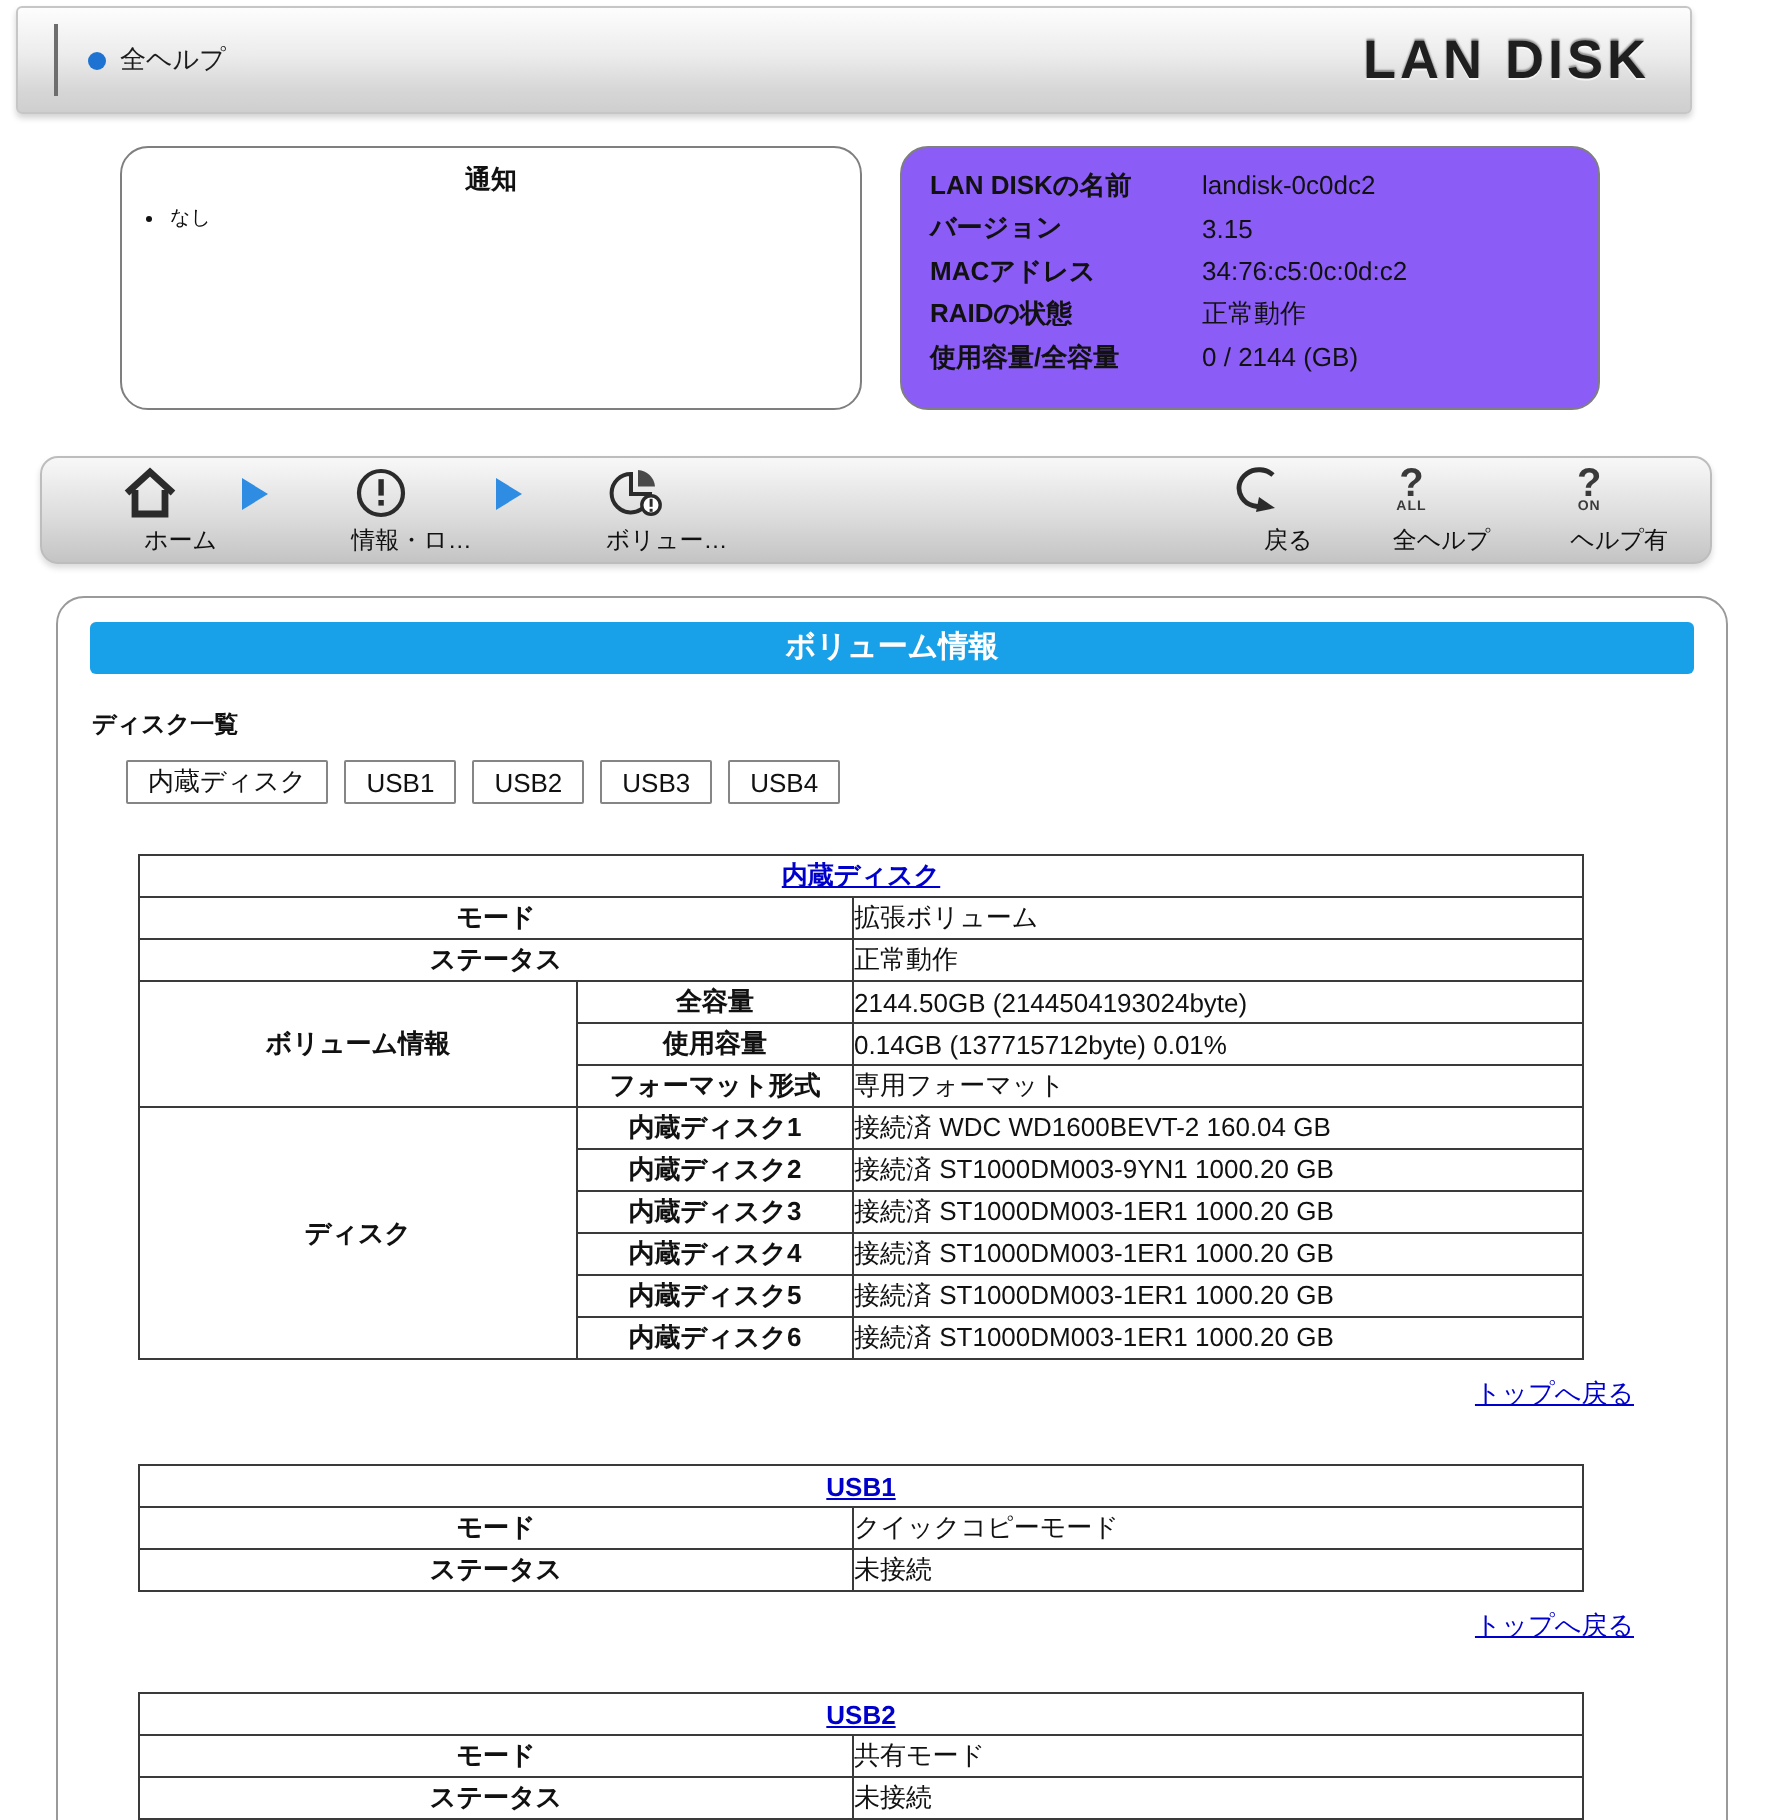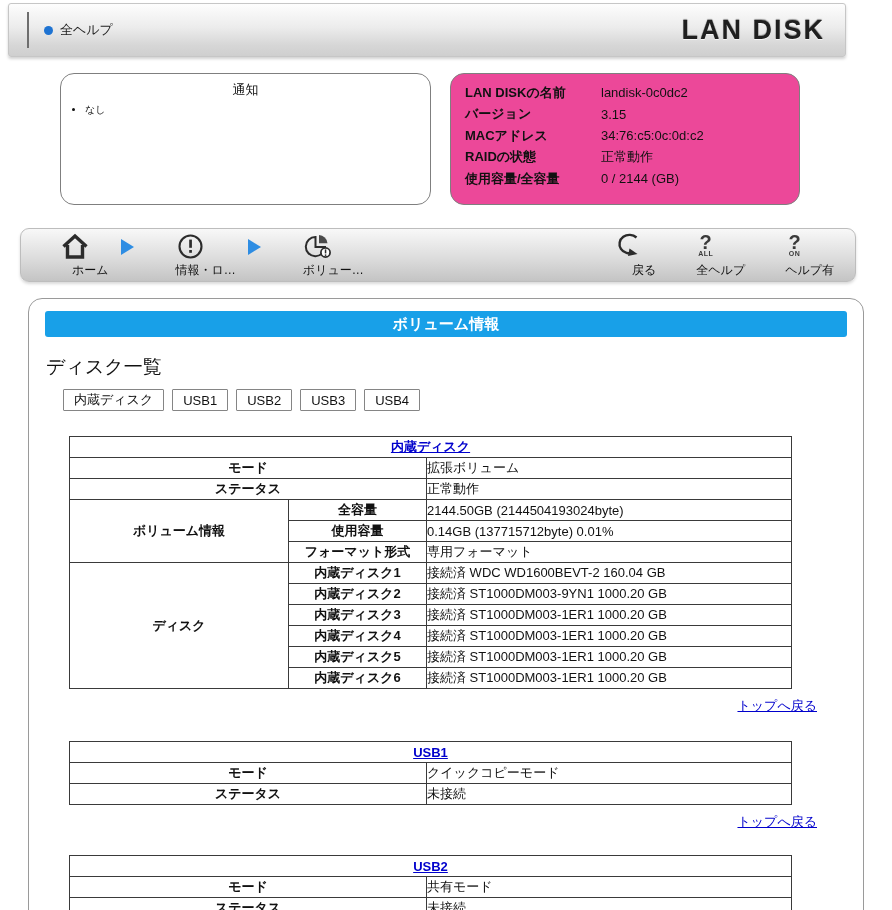--- a/index.html
+++ b/index.html
@@ -26,26 +26,26 @@
   .logo{
     font-size:27px;font-weight:bold;letter-spacing:2px;color:#1f1f1f;
     padding-right:20px;
     text-shadow:0 1px 0 rgba(255,255,255,.65),0 -1px 1px rgba(0,0,0,.4);
   }
   
   .notice-box{
     position:absolute;left:60px;top:73px;width:371px;height:132px;
     border:1px solid #7f7f7f;border-radius:14px;background:#fff;box-sizing:border-box;
   }
-  .notice-title{text-align:center;font-weight:normal;font-size:13px;margin-top:7px;}
+  .notice-title{text-align:center;font-weight:bold;font-size:13px;margin-top:7px;}
   .notice-list{margin:2px 0 0 4px;padding-left:20px;font-size:10px;}
   .notice-list li{line-height:17px;}
   .info-box{
     position:absolute;left:450px;top:73px;width:350px;height:132px;
-    border:1px solid #7f7f7f;border-radius:14px;background:#ec4899;
+    border:1px solid #7f7f7f;border-radius:14px;background:#8b5cf6;
     padding:8px 0 0 14px;box-sizing:border-box;
   }
   .info-row{display:flex;align-items:center;height:21.5px;font-size:13px;}
   .ilabel{width:136px;font-weight:bold;flex:0 0 auto;}
   
   .toolbar{
     position:absolute;left:20px;top:228px;width:836px;height:54px;
     background:linear-gradient(#f8f8f8,#ddd 55%,#c4c4c4);
     border:1px solid #bdbdbd;border-radius:9px;
     box-shadow:0 2px 3px rgba(0,0,0,.15);
@@ -66,21 +66,21 @@
   
   .main-panel{
     position:absolute;left:28px;top:298px;width:836px;height:650px;
     border:1px solid #9a9a9a;border-radius:14px;background:#fff;box-sizing:border-box;
   }
   .page-title{
     margin:12px 16px 0 16px;height:26px;border-radius:3px;
     background:#18a0e8;color:#ffffff;font-size:15px;font-weight:bold;
     text-align:center;line-height:26px;
   }
-  .disk-list-label{font-size:19px;font-weight:normal;margin:17px 0 0 17px;}
+  .disk-list-label{font-size:12px;font-weight:bold;margin:17px 0 0 17px;}
   .disk-buttons{margin:9px 0 0 34px;display:flex;gap:8px;}
   .dbtn{
     border:1px solid #858585;background:#fff;font-size:13px;color:#111;
     height:22px;padding:0 10px;box-sizing:border-box;cursor:pointer;
     font-family:"Liberation Sans",sans-serif;border-radius:1px;
   }
   
   .vtable{
     border-collapse:collapse;table-layout:fixed;width:722px;
     margin:25px 0 0 40px;

